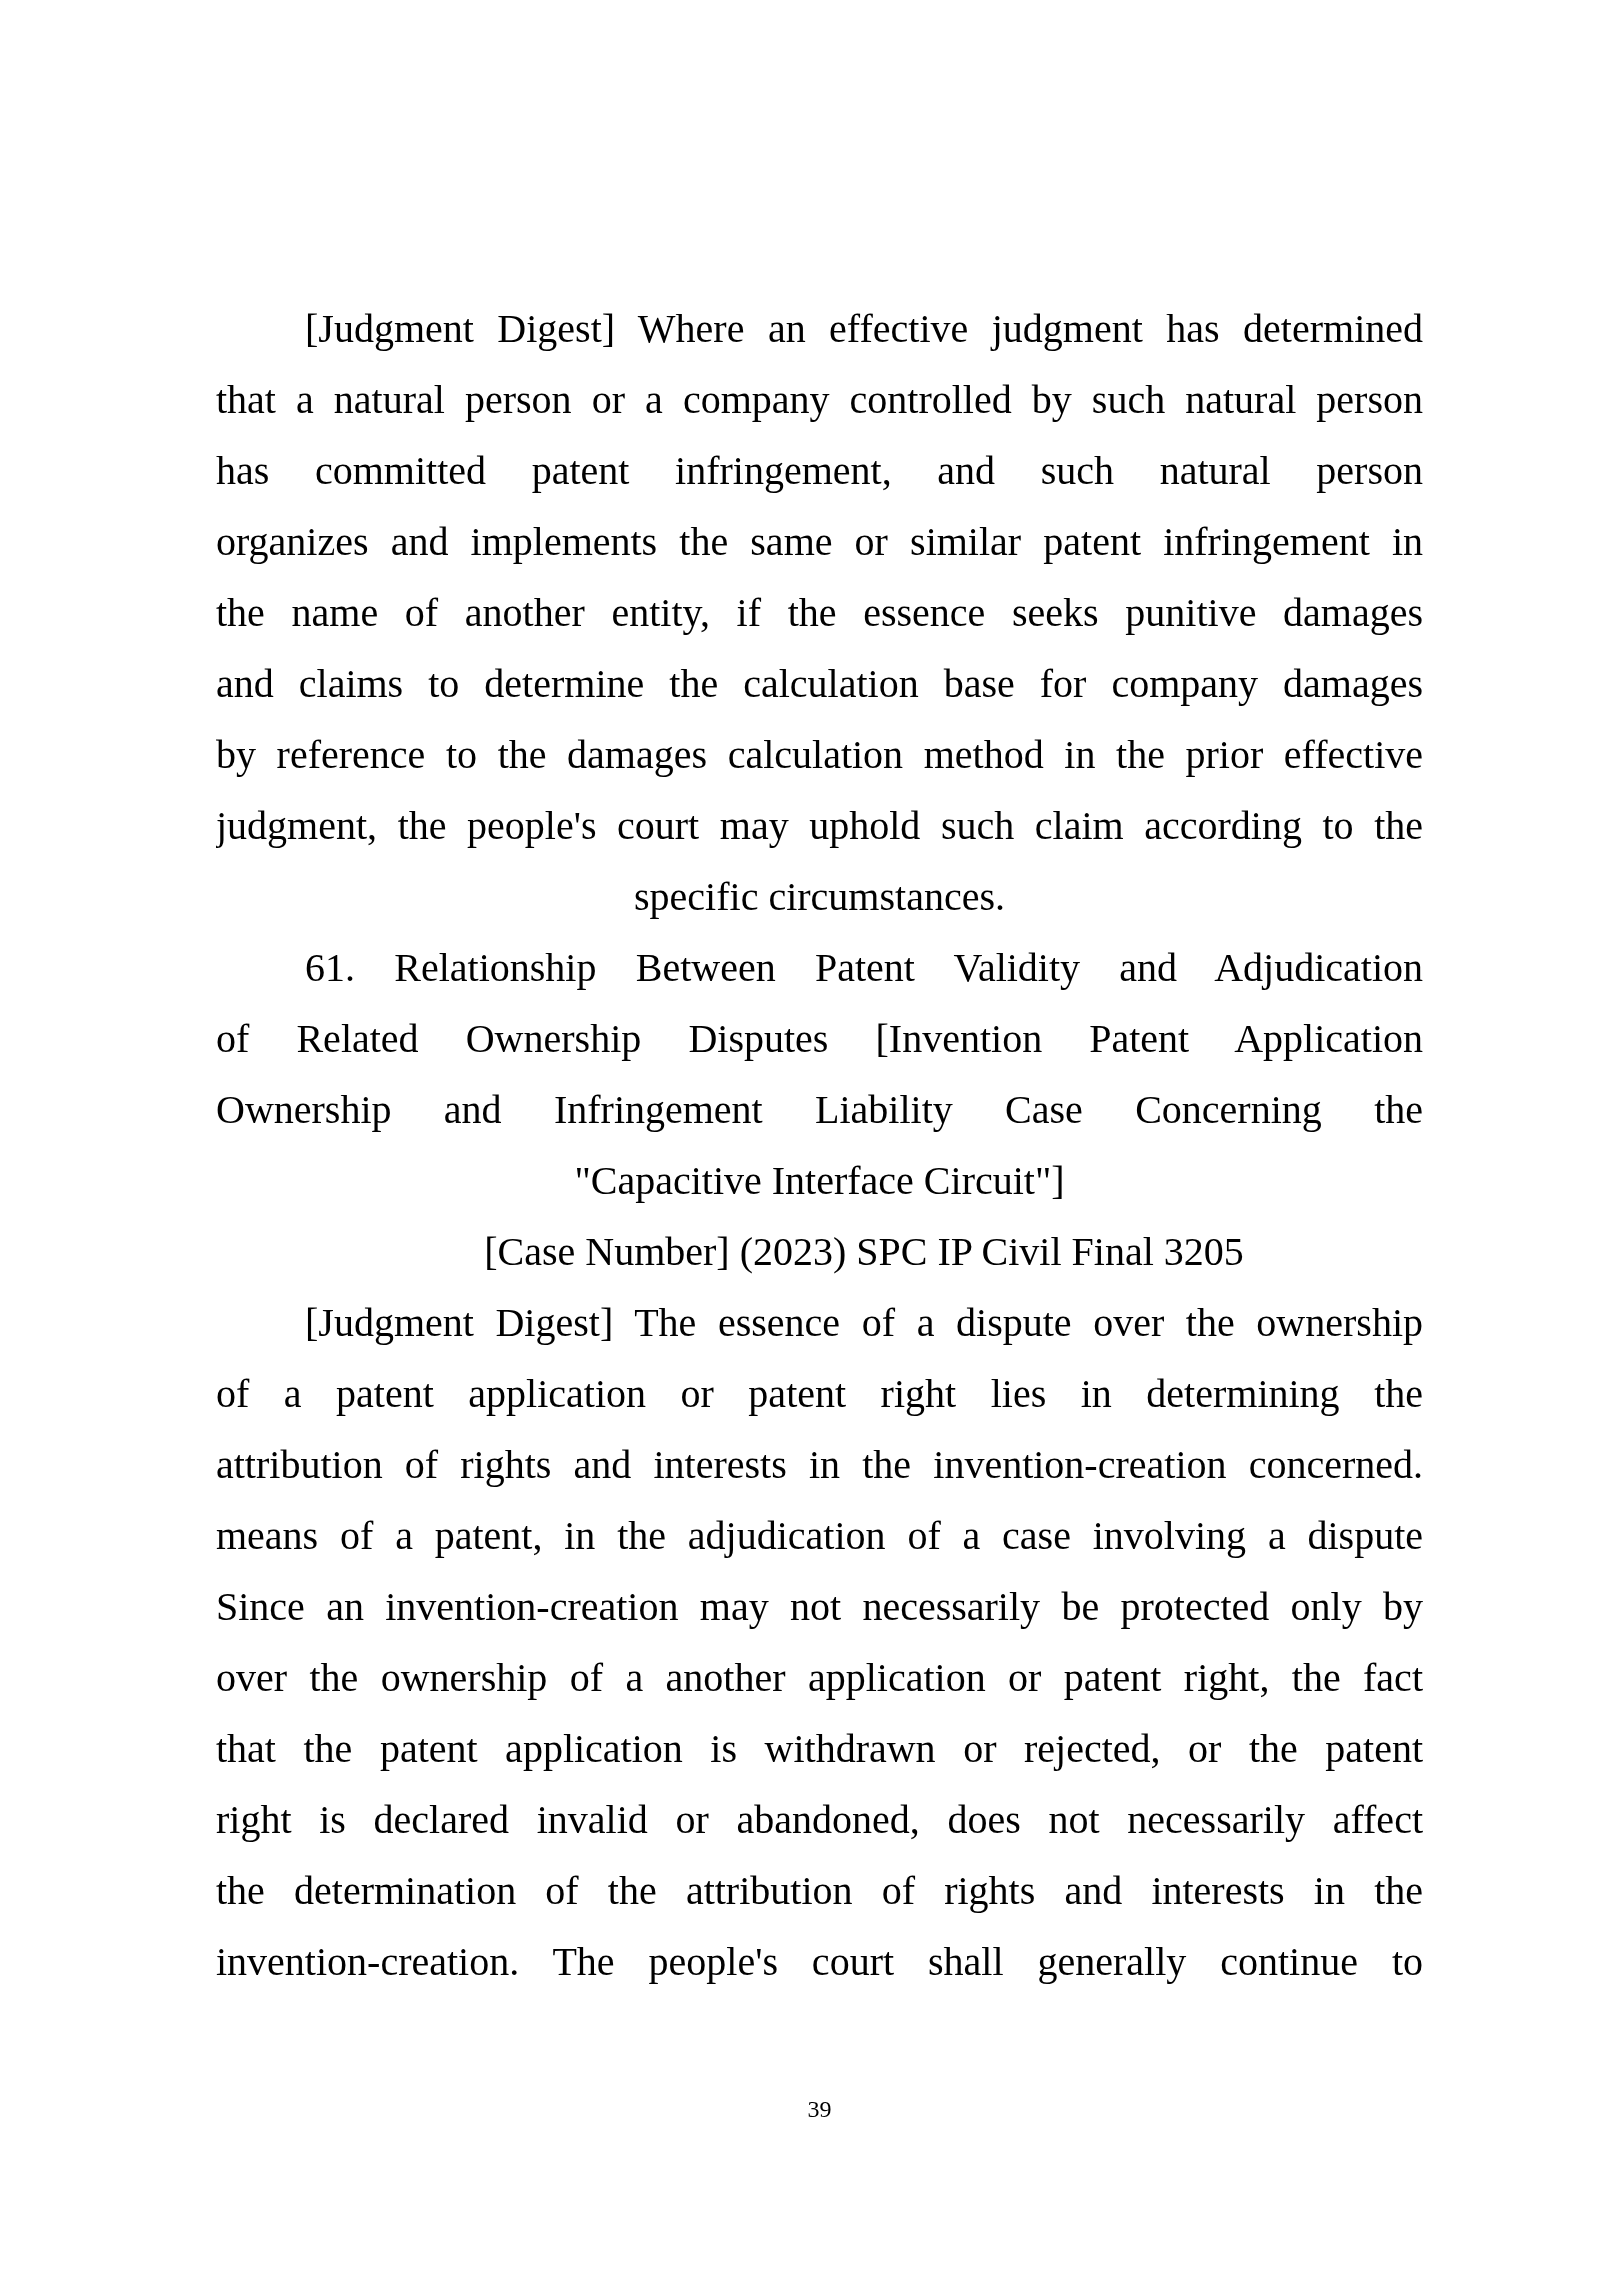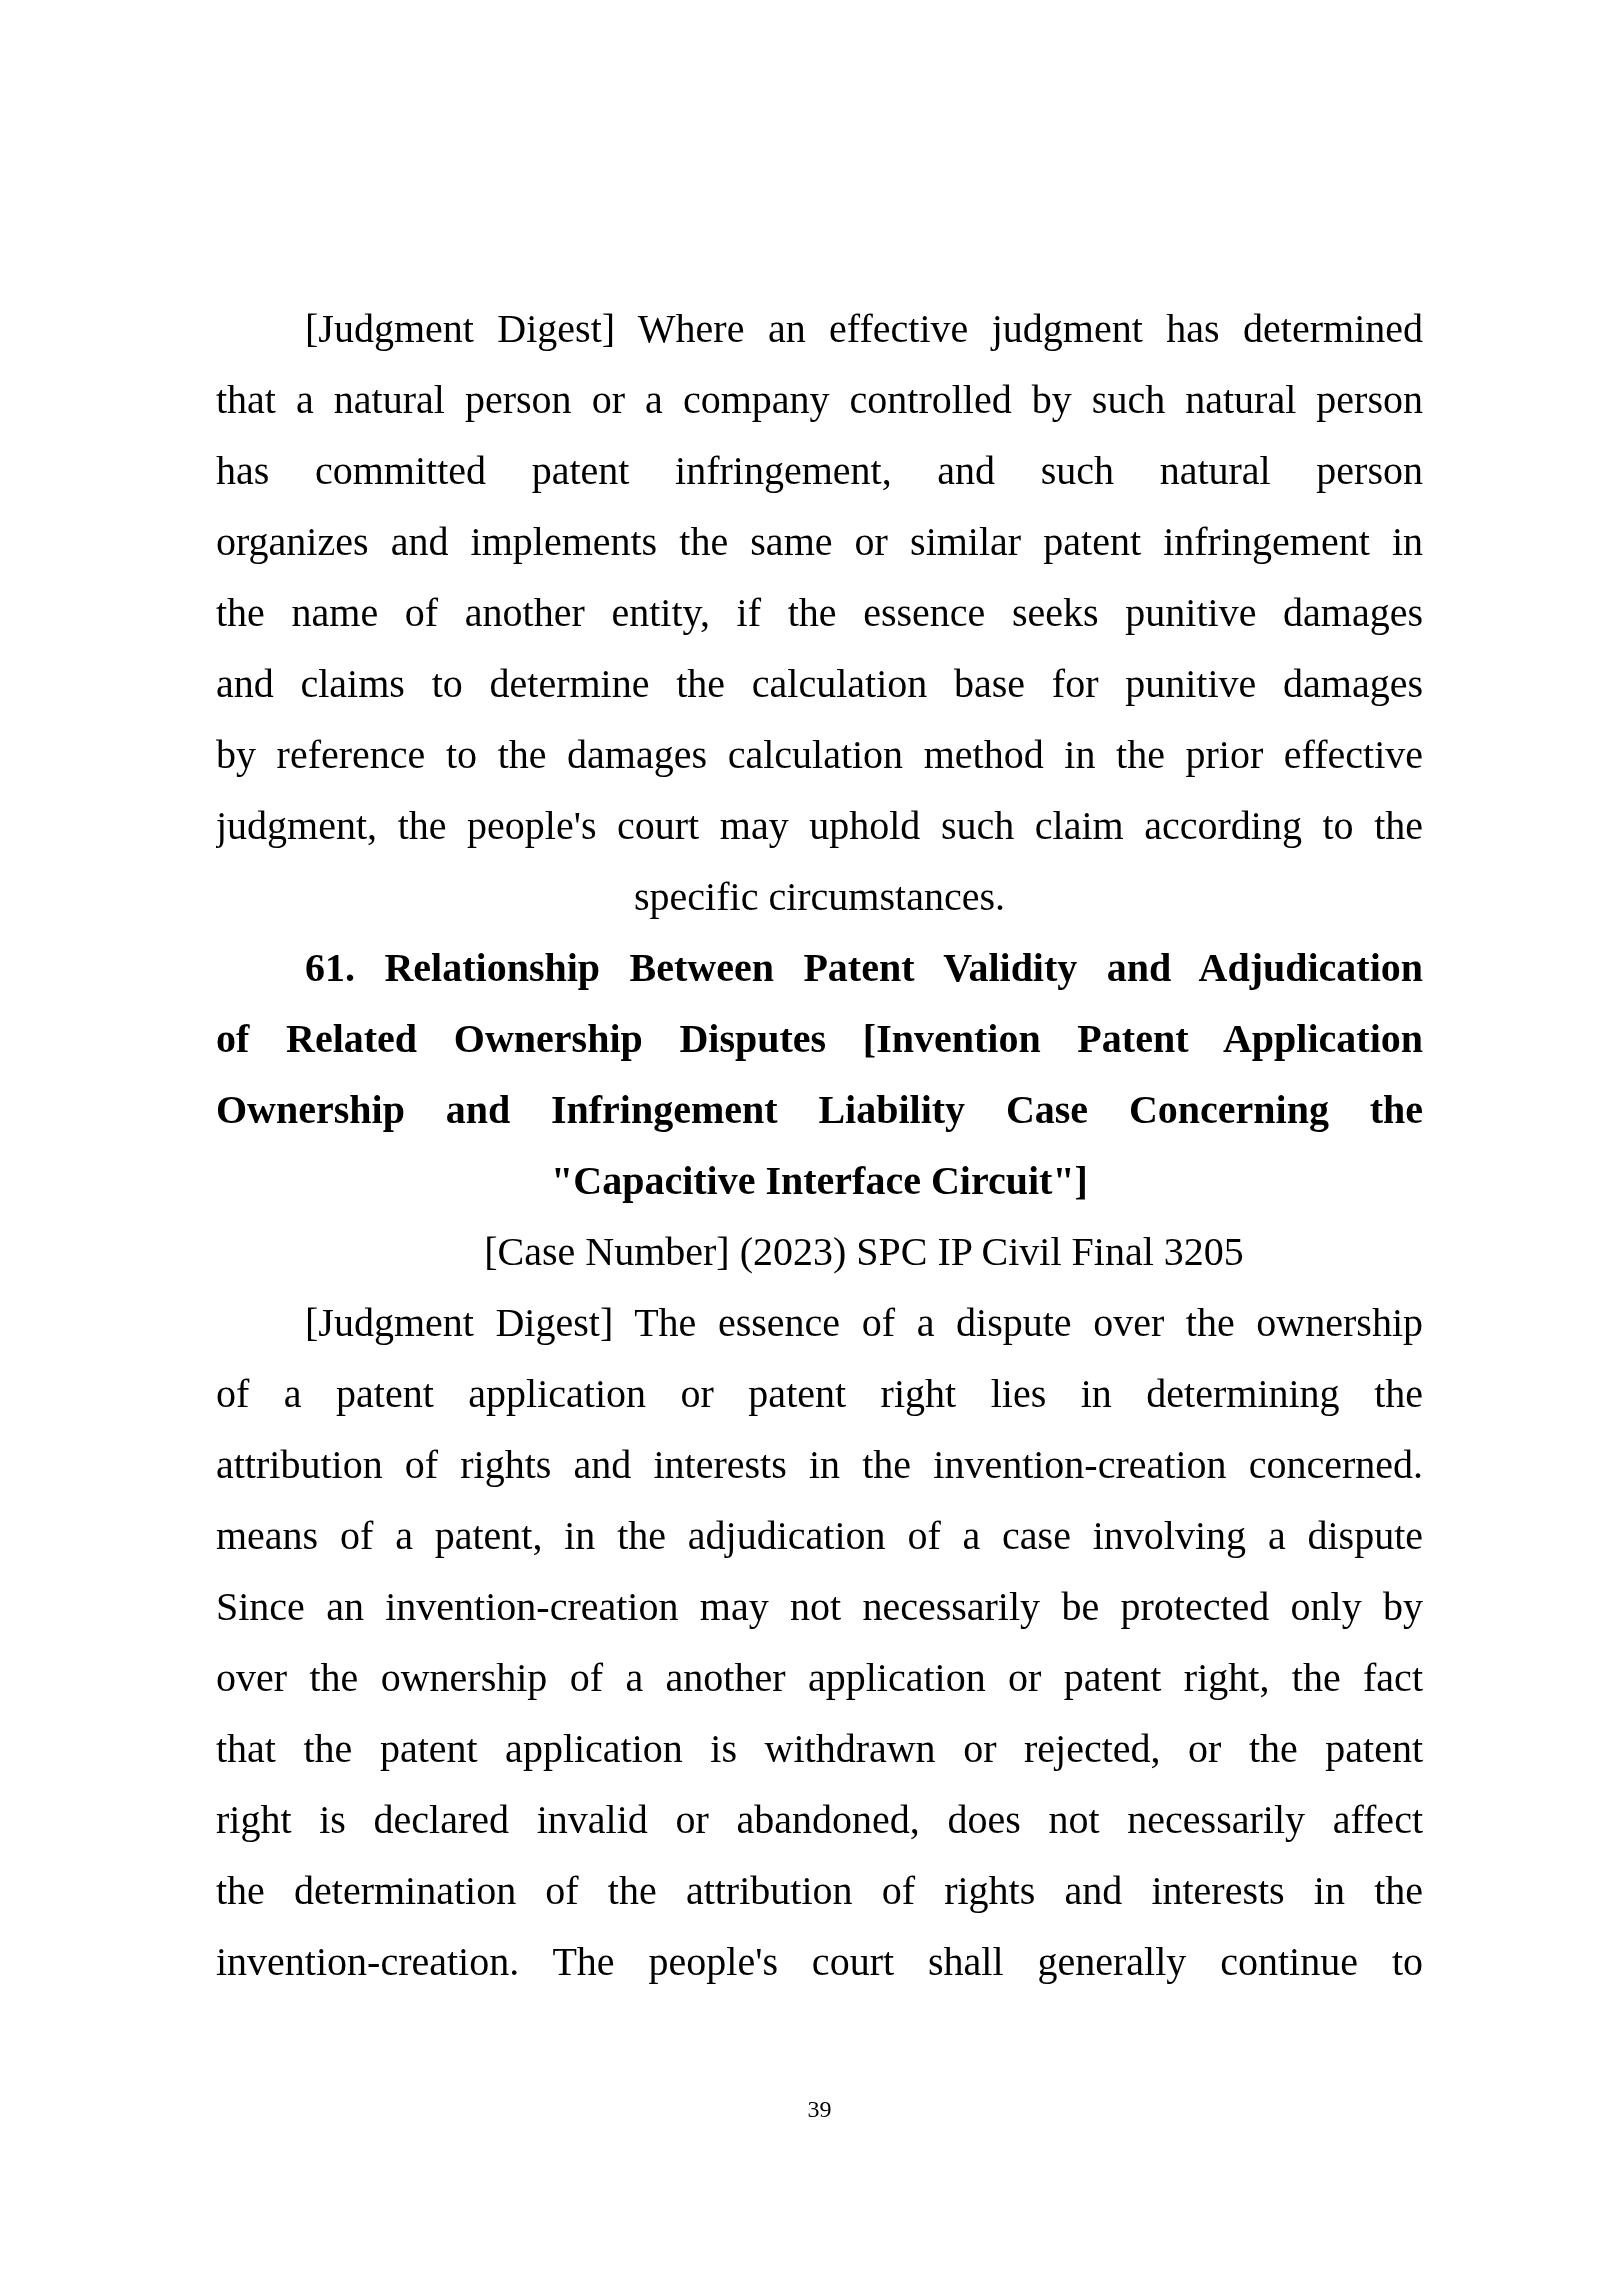--- a/index.html
+++ b/index.html
@@ -30,21 +30,21 @@
     line-height: 71px;
     overflow: hidden;
     white-space: normal;
     text-align: center;
   }
   .just {
     text-align: justify;
     text-align-last: justify;
   }
   .indent { padding-left: 89px; }
-  .bold { font-weight: 700; }
+  .bold { font-weight: 400; }
   .page-footer {
     position: absolute;
     left: 216px;
     top: 2095px;
     width: 1207px;
     text-align: center;
     font-size: 24px;
     line-height: 29px;
   }
 </style>
@@ -54,21 +54,21 @@
 <div class="page">
 
   <div class="body-text">
 
     <div class="paragraph">
       <div class="line just indent">[Judgment Digest] Where an effective judgment has determined</div>
       <div class="line just">that a natural person or a company controlled by such natural person</div>
       <div class="line just">has committed patent infringement, and such natural person</div>
       <div class="line just">organizes and implements the same or similar patent infringement in</div>
       <div class="line just">the name of another entity, if the essence seeks punitive damages</div>
-      <div class="line just">and claims to determine the calculation base for punitive damages</div>
+      <div class="line just">and claims to determine the calculation base for company damages</div>
       <div class="line just">by reference to the damages calculation method in the prior effective</div>
       <div class="line just">judgment, the people's court may uphold such claim according to the</div>
       <div class="line">specific circumstances.</div>
     </div>
 
     <div class="paragraph bold">
       <div class="line just indent">61. Relationship Between Patent Validity and Adjudication</div>
       <div class="line just">of Related Ownership Disputes [Invention Patent Application</div>
       <div class="line just">Ownership and Infringement Liability Case Concerning the</div>
       <div class="line">"Capacitive Interface Circuit"]</div>

